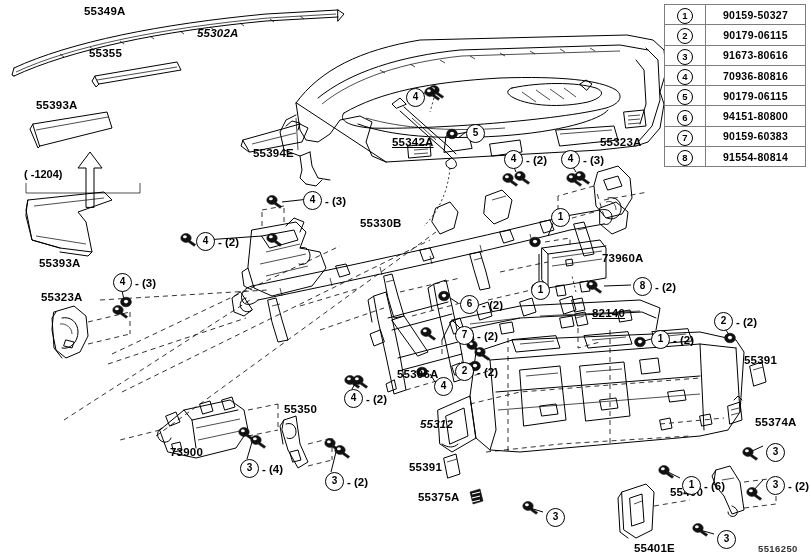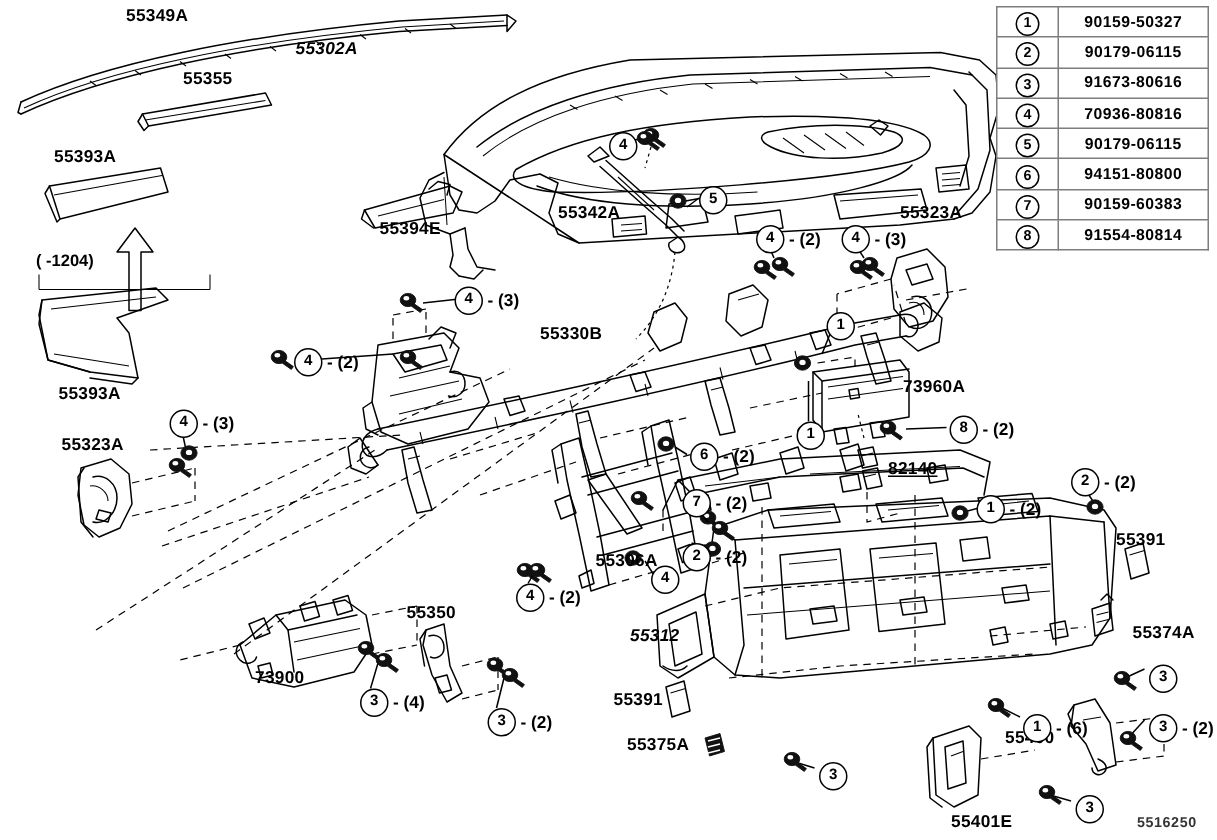--- a/index.html
+++ b/index.html
@@ -433,33 +433,33 @@
       <tr>
         <td class="num"><span class="cnum">8</span></td>
         <td class="pn">91554-80814</td>
       </tr>
     </tbody>
   </table>
 
   <div id="labels-layer">
       <div class="lbl" style="left: 84px; top: 6px;">55349A</div>
       <div class="lbl" style="left: 197px; top: 28px; font-style: italic;">55302A</div>
-      <div class="lbl" style="left: 89px; top: 48px; margin-left: 33px;">55355</div>
+      <div class="lbl" style="left: 89px; top: 48px;">55355</div>
       <div class="lbl" style="left: 36px; top: 100px;">55393A</div>
       <div class="lbl" style="left: 253px; top: 148px;">55394E</div>
-      <div class="lbl" style="left: 372px; top: 137px;">55342A</div>
+      <div class="lbl" style="left: 392px; top: 137px; text-decoration: underline;">55342A</div>
       <div class="lbl" style="left: 600px; top: 137px;">55323A</div>
       <div class="lbl" style="left: 39px; top: 258px;">55393A</div>
       <div class="lbl" style="left: 41px; top: 292px;">55323A</div>
       <div class="lbl" style="left: 360px; top: 218px;">55330B</div>
       <div class="lbl" style="left: 602px; top: 253px;">73960A</div>
       <div class="lbl" style="left: 592px; top: 308px; text-decoration: underline;">82140</div>
       <div class="lbl" style="left: 397px; top: 369px;">55306A</div>
       <div class="lbl" style="left: 170px; top: 447px;">73900</div>
-      <div class="lbl" style="left: 271px; top: 404px; text-align: right;">55350</div>
+      <div class="lbl" style="left: 284px; top: 404px; text-align: right;">55350</div>
       <div class="lbl" style="left: 420px; top: 419px; font-style: italic;">55312</div>
       <div class="lbl" style="left: 744px; top: 355px;">55391</div>
       <div class="lbl" style="left: 755px; top: 417px;">55374A</div>
       <div class="lbl" style="left: 409px; top: 462px;">55391</div>
       <div class="lbl" style="left: 418px; top: 492px;">55375A</div>
       <div class="lbl" style="left: 670px; top: 487px;">55400</div>
       <div class="lbl" style="left: 634px; top: 543px;">55401E</div>
     </div>
 
   <div id="callouts-layer">

